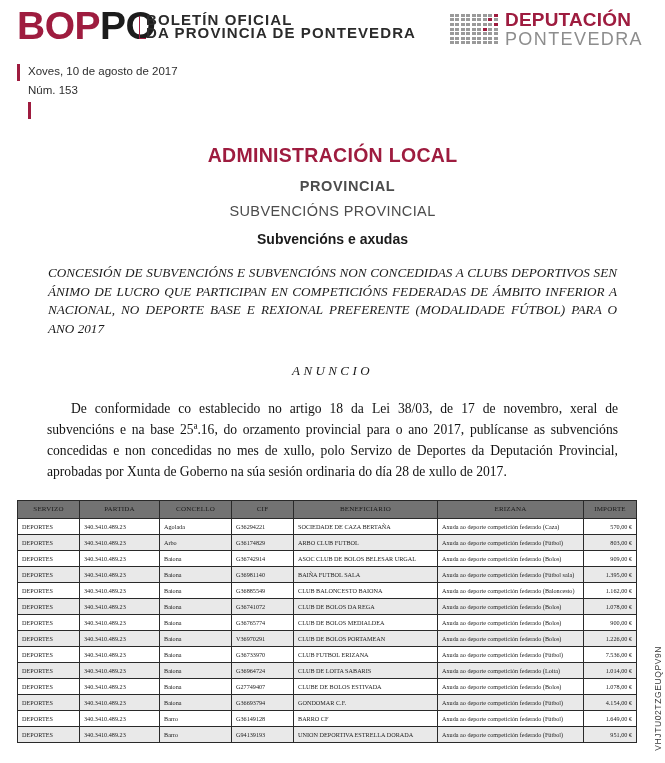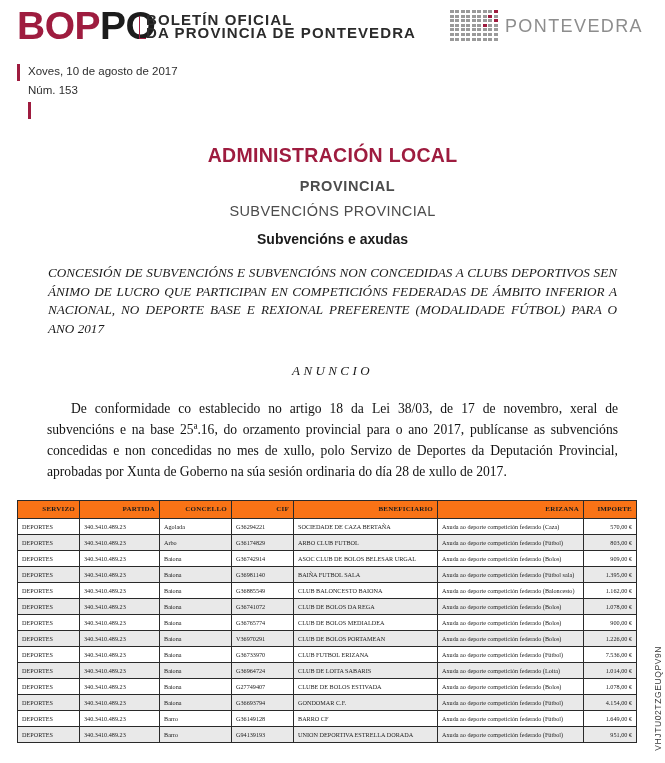--- a/index.html
+++ b/index.html
@@ -198,25 +198,25 @@
   table.subv th, table.subv td {
     border: 1px solid #2a2a2a;
     padding: 2px 4px;
     font-size: 6.2px;
     line-height: 9px;
     height: 11px;
     overflow: hidden;
     white-space: nowrap;
   }
   table.subv th {
-    text-align: right;
-    font-weight: bold;
+    text-align: center;
+    font-weight: normal;
     font-size: 7px;
     letter-spacing: 0.2px;
-    background: #f97316;
+    background: #737373;
     height: 13px;
   }
   table.subv td.c-servizo   { text-align: left;   }
   table.subv td.c-partida   { text-align: left;   }
   table.subv td.c-concello  { text-align: left;   }
   table.subv td.c-cif       { text-align: left;   }
   table.subv td.c-benef     { text-align: left;   }
   table.subv td.c-programa  { text-align: left;   }
   table.subv td.c-importe   { text-align: right;  }
   table.subv tbody tr:nth-child(even) td { background: #e9e9e9; }
@@ -319,20 +319,21 @@
         <i></i>
         <i></i>
         <i></i>
         <i></i>
         <i></i>
         <i></i>
         <i></i>
         <i></i>
       </div>
     <div class="dep-words">
+      <span class="d1">DEPUTACIÓN</span>
       <span class="d2">PONTEVEDRA</span>
     </div>
   </div>
 </div>
 
 <div class="dateblock">
   <span>Xoves, 10 de agosto de 2017</span>
   <span class="num">Núm. 153</span>
 </div>
 

